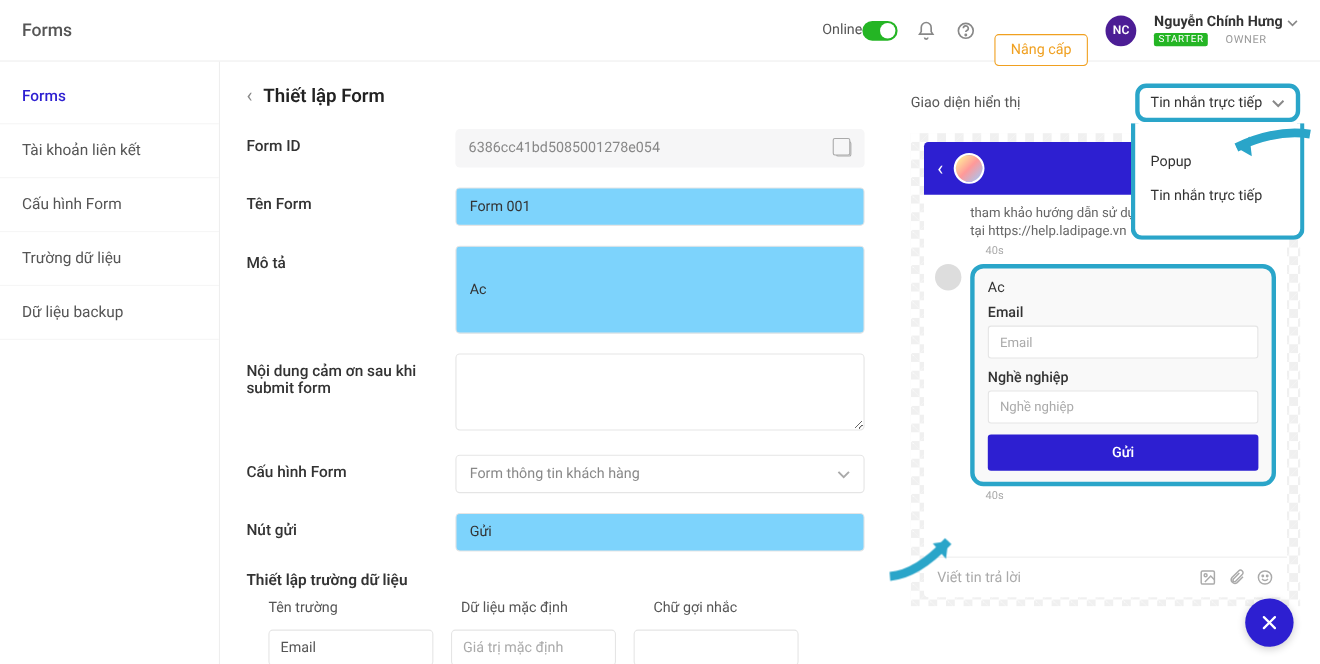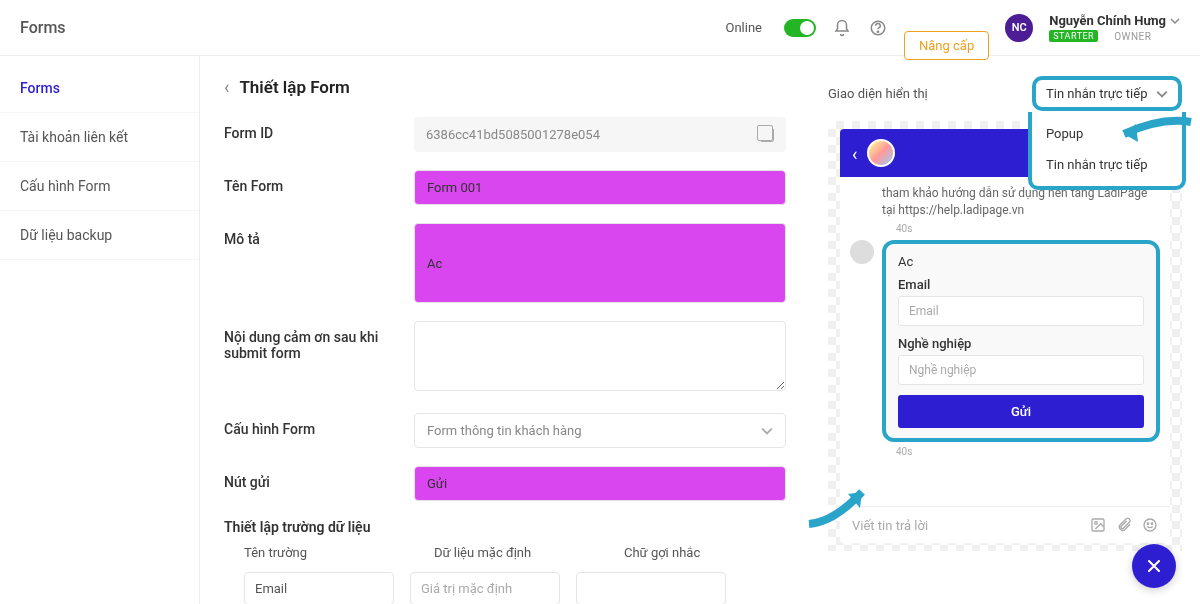--- a/index.html
+++ b/index.html
@@ -2,21 +2,21 @@
 <html><head>
 <meta charset="utf-8">
 <style>
 * { box-sizing: border-box; margin: 0; padding: 0; font-family: -apple-system, BlinkMacSystemFont, "Segoe UI", Roboto, sans-serif; }
 body { width: 1200px; height: 604px; background: #fff; overflow: hidden; position: relative; }
 
 
 .header { height: 56px; border-bottom: 1px solid #eee; display: flex; align-items: center; padding: 0 20px; justify-content: space-between; }
 .header-title { font-size: 16px; color: #555; font-weight: 500; }
 .header-right { display: flex; align-items: center; gap: 16px; }
-.online-wrap { display: flex; align-items: center; gap: 22px; font-size: 13px; color: #555; }
+.online-wrap { display: flex; align-items: center; gap: 0; font-size: 13px; color: #555; }
 .toggle { width: 32px; height: 18px; background: #24b524; border-radius: 10px; position: relative; }
 .toggle::after { content: ""; position: absolute; right: 2px; top: 2px; width: 14px; height: 14px; background: #fff; border-radius: 50%; }
 .icon-btn { width: 20px; height: 20px; display: flex; align-items: center; justify-content: center; color: #888; cursor: pointer; }
 .upgrade-btn { border: 1px solid #f0a020; color: #f0a020; background: #fff; padding: 6px 14px; border-radius: 4px; font-size: 13px; cursor: pointer; margin-top: 35px; }
 .avatar-circle { width: 28px; height: 28px; border-radius: 50%; background: #4c1d95; color: #fff; display: flex; align-items: center; justify-content: center; font-size: 11px; font-weight: 600; }
 .user-block { display: flex; flex-direction: column; gap: 2px; }
 .user-name { font-size: 13px; color: #333; display: flex; align-items: center; gap: 4px; font-weight: bold; }
 .user-meta { display: flex; gap: 16px; align-items: center; }
 .badge-starter { background: #24b524; color: #fff; font-size: 9px; padding: 1px 4px; border-radius: 2px; letter-spacing: 0.5px; }
 .owner-text { font-size: 10px; color: #999; letter-spacing: 0.5px; }
@@ -32,40 +32,40 @@
 .preview-col { flex: 1; padding: 20px 8px 0 8px; position: relative; }
 
 .page-title-row { display: flex; align-items: center; gap: 10px; margin-bottom: 20px; }
 .back-arrow { font-size: 18px; color: #888; cursor: pointer; }
 .page-title { font-size: 17px; font-weight: 600; color: #222; }
 
 .form-row { display: flex; align-items: flex-start; margin-bottom: 18px; }
 .form-label { width: 190px; font-size: 14px; color: #333; font-weight: 500; padding-top: 8px; }
 .form-control { flex: 1; }
 .input-ro { background: #f6f6f7; border: none; border-radius: 4px; padding: 10px 12px; font-size: 13px; color: #888; width: 100%; display: flex; justify-content: space-between; align-items: center; }
-.input-txt { background: #d946ef; border: 1px solid #e5e5e5; border-radius: 4px; padding: 9px 12px; font-size: 13px; color: #333; width: 100%; }
+.input-txt { background: #7dd3fc; border: 1px solid #e5e5e5; border-radius: 4px; padding: 9px 12px; font-size: 13px; color: #333; width: 100%; }
 .input-txt.tall { height: 80px; }
 .input-area { background: #fff; border: 1px solid #e5e5e5; border-radius: 4px; padding: 9px 12px; font-size: 13px; color: #999; width: 100%; height: 70px; }
 .select-ctrl { background: #fff; border: 1px solid #e5e5e5; border-radius: 4px; padding: 9px 12px; font-size: 13px; color: #888; width: 100%; display: flex; justify-content: space-between; align-items: center; }
 
 .section-title { font-size: 14px; font-weight: 600; color: #333; margin-bottom: 10px; }
-.field-headers { display: flex; gap: 40px; font-size: 13px; color: #555; padding-left: 20px; margin-bottom: 12px; }
+.field-headers { display: flex; gap: 25px; font-size: 13px; color: #555; padding-left: 20px; margin-bottom: 12px; }
 .field-headers span:nth-child(1){ width: 150px; }
 .field-headers span:nth-child(2){ width: 150px; }
 .field-headers span:nth-child(3){ width: 150px; }
 .field-row { display: flex; gap: 16px; padding-left: 20px; }
 .field-row .mini { width: 150px; border: 1px solid #e5e5e5; border-radius: 4px; padding: 8px 10px; font-size: 13px; color: #555; }
 .field-row .mini.ph { color: #aaa; }
 
 
 .preview-header { display: flex; align-items: center; justify-content: space-between; margin-bottom: 10px; padding: 0 10px; }
 .preview-label { font-size: 13px; color: #555; }
 .display-select-wrap { position: relative; }
 .display-select { border: 4px solid #2aa5c9; border-radius: 10px; background: #fff; width: 150px; padding: 6px 10px; font-size: 13px; color: #333; display: flex; justify-content: space-between; align-items: center; position: relative; z-index: 5; }
-.dropdown-panel { position: absolute; top: 36px; left: -4px; right: -4px; background: #fff; border: 4px solid #2aa5c9; border-top: none; border-radius: 0 0 10px 10px; z-index: 4; padding: 6px 0; }
+.dropdown-panel { position: absolute; top: 36px; left: -4px; right: -4px; background: #fff; border: 4px solid #2aa5c9; border-top: none; border-radius: 0 0 10px 10px; z-index: 4; padding: 20px 0; }
 .dd-item { padding: 8px 14px; font-size: 13px; color: #333; cursor: pointer; }
 
 .chat-frame { margin: 0 10px; height: 430px; background-image: linear-gradient(45deg, #f0f0f0 25%, transparent 25%), linear-gradient(-45deg, #f0f0f0 25%, transparent 25%), linear-gradient(45deg, transparent 75%, #f0f0f0 75%), linear-gradient(-45deg, transparent 75%, #f0f0f0 75%); background-size: 16px 16px; background-position: 0 0, 0 8px, 8px -8px, -8px 0; display: flex; align-items: center; justify-content: center; padding: 8px 12px 8px 12px; }
 .chat-inner { background: #fff; width: 100%; height: 100%; border-radius: 4px; display:flex; flex-direction:column; position: relative; }
 .chat-top { background: #2d1fd1; height: 48px; border-radius: 4px 4px 0 0; display:flex; align-items:center; padding: 0 12px; gap: 10px; }
 .chat-back { color: #fff; font-size: 18px; cursor:pointer; }
 .chat-avatar { width: 28px; height: 28px; border-radius: 50%; background: linear-gradient(135deg,#ff9,#f99,#9cf); border:2px solid #fff; }
 .chat-body { flex:1; padding: 8px 10px; overflow:hidden; font-size: 12px; color: #555; }
 .msg-text { font-size: 12px; color: #666; line-height: 1.4; margin-left: 32px; }
 .msg-time { font-size: 10px; color: #aaa; margin: 4px 0 6px 46px; }
@@ -130,20 +130,21 @@
     </div>
   </div>
 </div>
 
 <div class="layout">
 
   <div class="sidebar">
     <div class="side-item active">Forms</div>
     <div class="side-item">Tài khoản liên kết</div>
     <div class="side-item">Cấu hình Form</div>
+    <div class="side-item">Trường dữ liệu</div>
     <div class="side-item">Dữ liệu backup</div>
   </div>
 
   <div class="main">
 
     <div class="form-col">
       <div class="page-title-row">
         <span class="back-arrow">‹</span>
         <div class="page-title">Thiết lập Form</div>
       </div>

